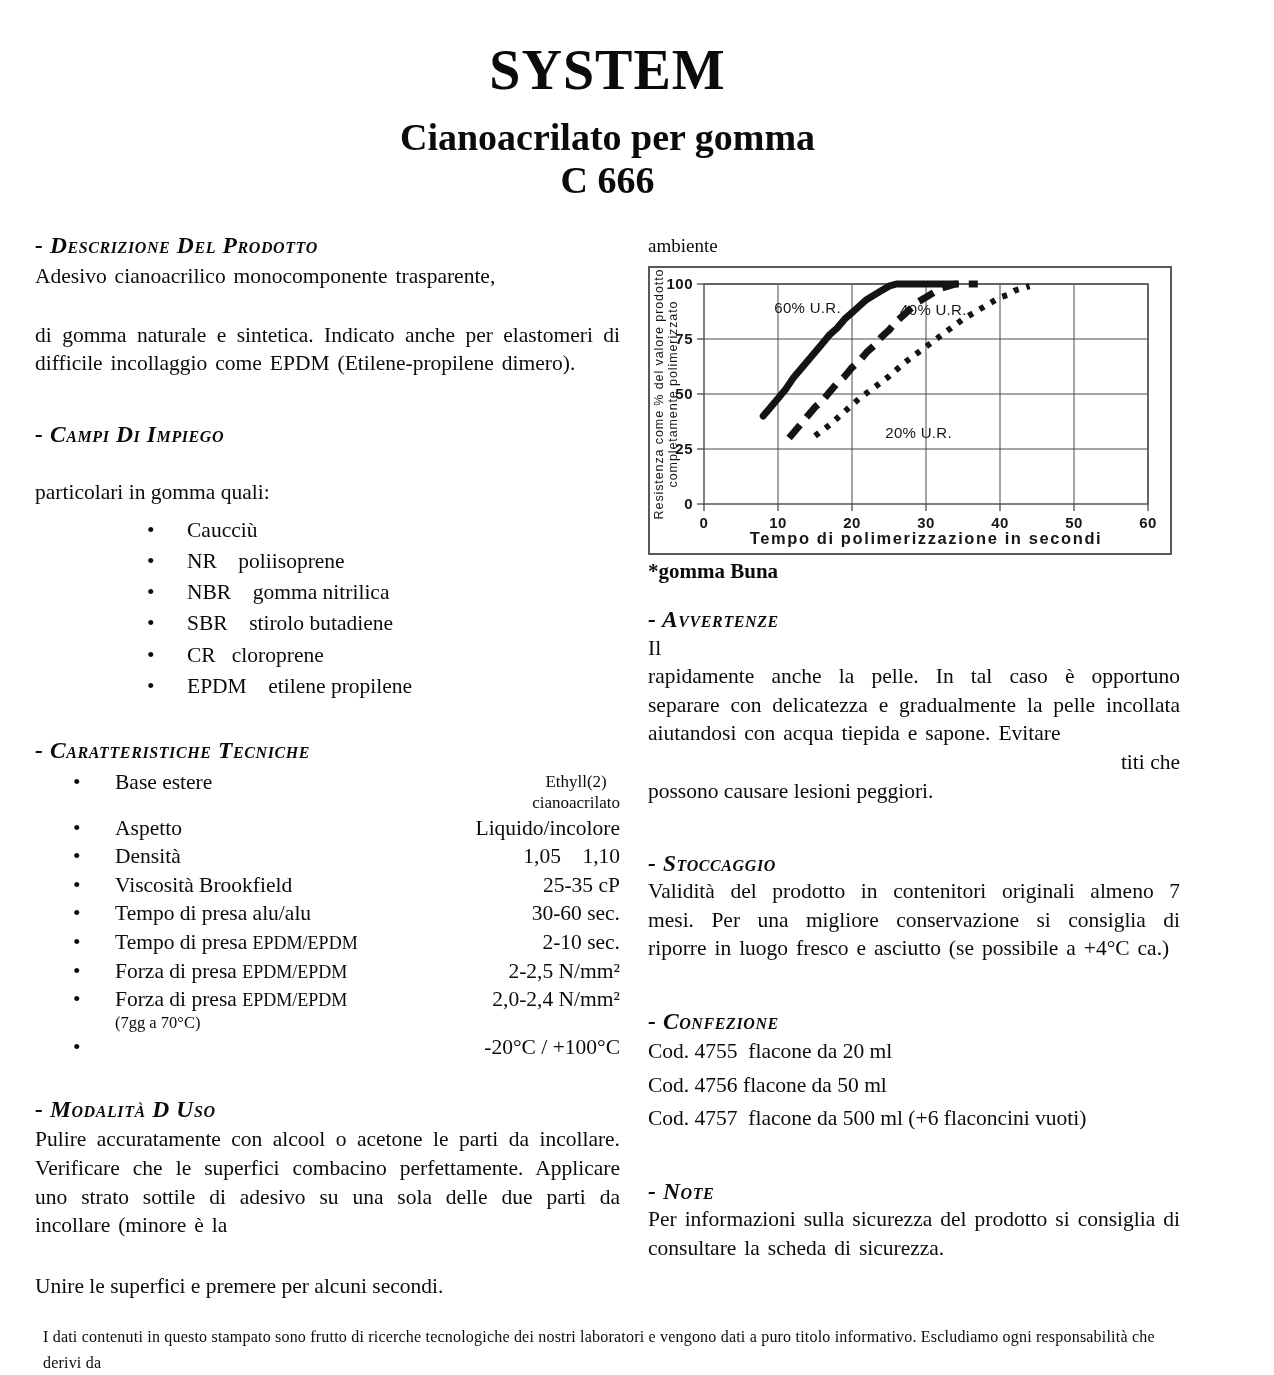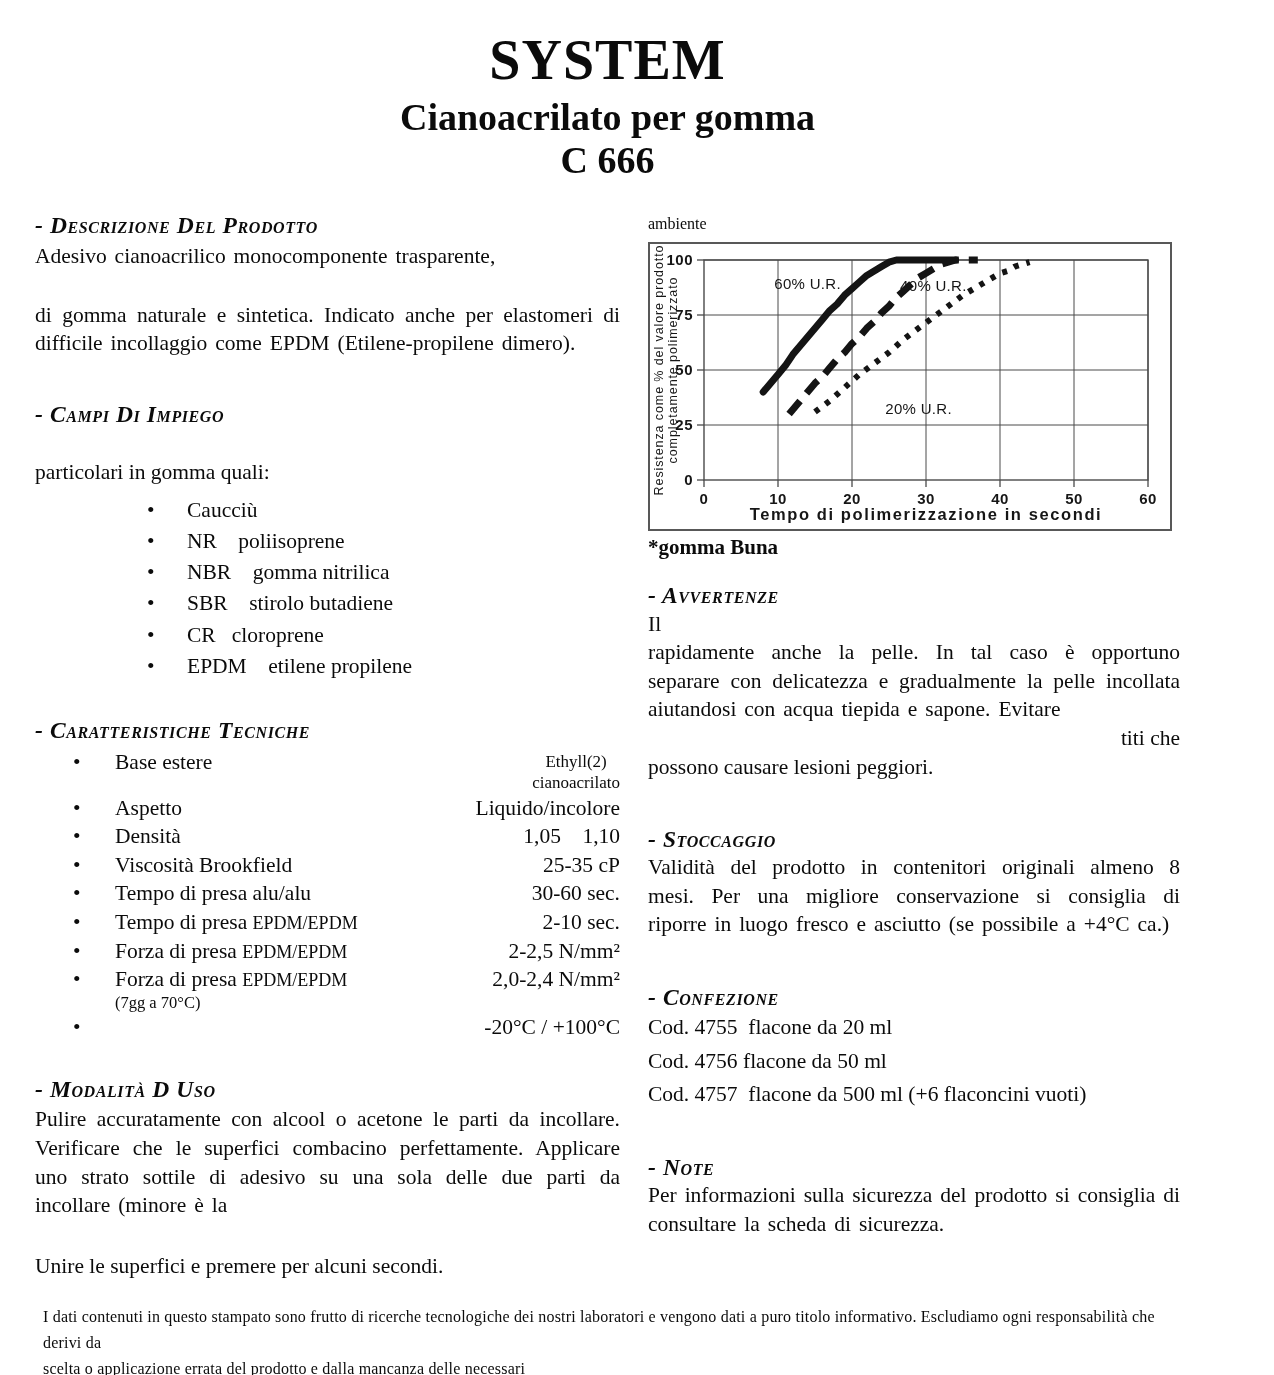--- a/index.html
+++ b/index.html
@@ -2,21 +2,21 @@
 <html><head>
 <meta charset="utf-8">
 <style>
   html,body{margin:0;padding:0;background:#ffffff;}
   body{width:1274px;height:1375px;overflow:hidden;
        font-family:"Liberation Serif",serif;color:#0b0b0b;}
   .page{box-sizing:border-box;width:1274px;height:1375px;padding:24px 94px 8px 35px;}
 
   
   .doc-header{text-align:center;margin:0 0 30px 0;}
-  .doc-title{font-size:56px;font-weight:bold;line-height:1.0;margin:8px;letter-spacing:1px;}
+  .doc-title{font-size:56px;font-weight:bold;line-height:1.0;margin:18px;letter-spacing:1px;}
   .doc-subtitle{font-size:38px;font-weight:bold;line-height:1.12;margin:0;}
   .doc-code{font-size:38px;font-weight:bold;line-height:1.12;margin:0;}
 
   
   .columns{display:flex;gap:28px;align-items:flex-start;}
   .col-left{width:585px;}
   .col-right{width:532px;}
 
   .sec-heading{font-size:23.5px;font-weight:bold;font-style:italic;
                font-variant:small-caps;letter-spacing:.6px;margin:0;line-height:1.2;}
@@ -41,21 +41,21 @@
   .spec-suffix{font-size:18px;}
   .spec-note{display:block;font-size:16.5px;line-height:1.15;}
   .spec-value{margin-left:auto;text-align:center;white-space:pre-wrap;}
   .spec-value.small{font-size:17px;line-height:1.25;padding-top:3px;}
 
   .sec-modalita{margin-top:34px;}
   .modalita-para{margin-top:2px;}
   .unire-line{margin-top:32px;}
 
   
-  .ambiente{font-size:16px;margin:2px 0 8px 0;}
+  .ambiente{font-size:19px;margin:2px 0 8px 0;}
   .chart-box{width:520px;border:2px solid #585858;background:#fff;}
   .chart-box svg{display:block;}
   .gomma-buna{font-size:21px;font-weight:bold;margin-top:4px;}
   .sec-avvertenze{margin-top:6px;}
   .titi-line{text-align:right;}
   .sec-stoccaggio{margin-top:44px;}
   .sec-confezione{margin-top:44px;}
   .conf-line{font-size:21.5px;line-height:1.55;white-space:pre-wrap;}
   .sec-note{margin-top:42px;}
   .rd-date{text-align:right;font-size:19px;font-weight:bold;font-style:italic;margin-top:26px;}
@@ -237,21 +237,21 @@
       <div class="sec-avvertenze">
         <p class="sec-heading">- Avvertenze</p>
         <p class="line">Il</p>
         <p class="para">rapidamente anche la pelle. In tal caso è opportuno separare con delicatezza e gradualmente la pelle incollata aiutandosi con acqua tiepida e sapone. Evitare</p>
         <p class="line titi-line">titi  che</p>
         <p class="line">possono causare lesioni peggiori.</p>
       </div>
 
       <div class="sec-stoccaggio">
         <p class="sec-heading">- Stoccaggio</p>
-        <p class="para">Validità del prodotto in contenitori originali almeno 8 mesi. Per una migliore conservazione si consiglia di riporre in luogo fresco e asciutto (se possibile a +4°C ca.)</p>
+        <p class="para">Validità del prodotto in contenitori originali almeno 7 mesi. Per una migliore conservazione si consiglia di riporre in luogo fresco e asciutto (se possibile a +4°C ca.)</p>
       </div>
 
       <div class="sec-confezione">
         <p class="sec-heading">- Confezione</p>
         <p class="conf-line line">Cod. 4755  flacone da 20 ml</p>
         <p class="conf-line line">Cod. 4756 flacone da 50 ml</p>
         <p class="conf-line line">Cod. 4757  flacone da 500 ml (+6 flaconcini vuoti)</p>
       </div>
 
       <div class="sec-note">

